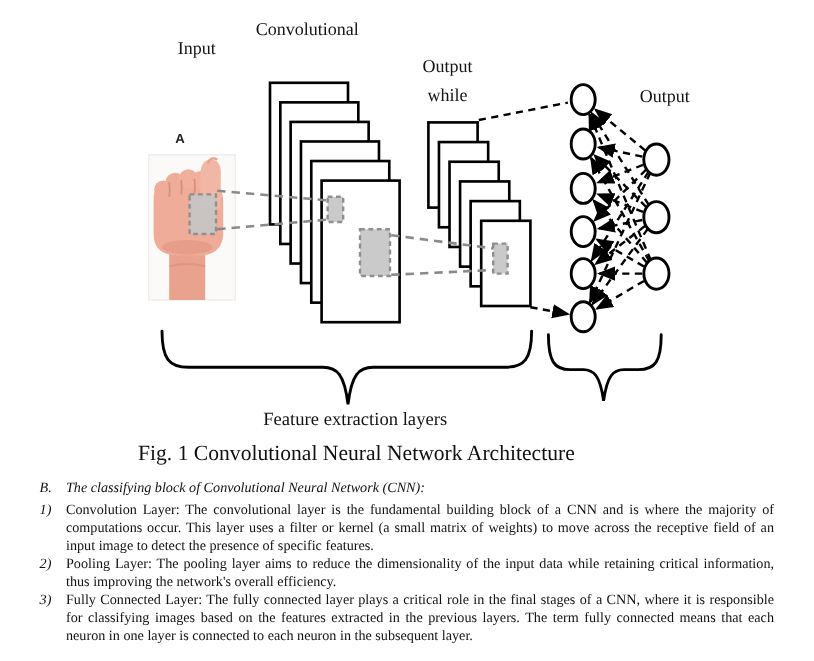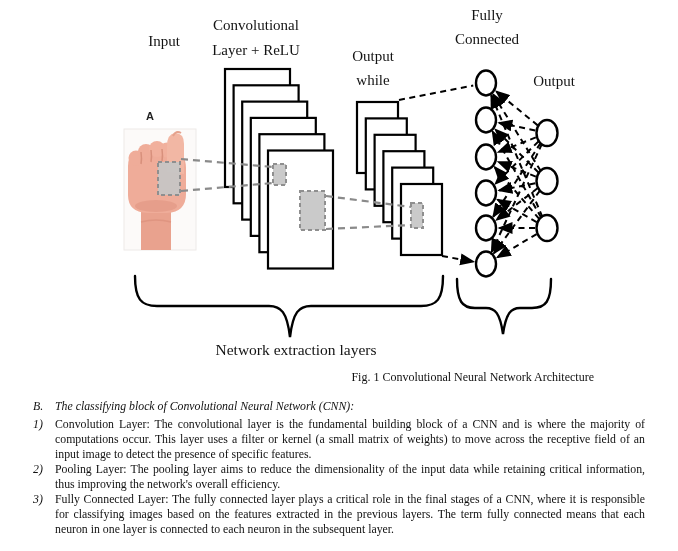--- a/index.html
+++ b/index.html
@@ -6,22 +6,22 @@
   .page{position:relative;width:678px;height:551px;background:#ffffff;overflow:hidden;
         font-family:"Liberation Serif", serif;color:#111;}
   .figure-area{position:absolute;left:0;top:0;width:678px;height:395px;}
   #diagram-svg{position:absolute;left:0;top:0;}
   .fig-label{position:absolute;transform:translateX(-50%);text-align:center;
              font-size:15px;line-height:24px;white-space:nowrap;color:#131313;}
   .fig-label .ln{display:block;}
   .hand-letter{position:absolute;left:146px;top:110px;font-family:"Liberation Sans",sans-serif;
                font-weight:bold;font-size:11px;color:#222;}
   .brace-label{position:absolute;transform:translateX(-50%);font-size:15.5px;white-space:nowrap;color:#131313;}
-  .caption{position:absolute;left:0;top:370px;width:594px;text-align:right;
-           font-size:12px;line-height:15px;color:#111;}
+  .caption{position:absolute;left:0;top:370px;width:594px;text-align:center;
+           font-size:18px;line-height:15px;color:#111;}
   .body-text{position:absolute;left:33px;top:399px;width:612px;font-size:11.8px;
              line-height:15px;color:#111;}
   .heading{display:flex;font-style:italic;margin-bottom:3px;}
   .marker{flex:none;width:22px;font-style:italic;}
   .item{display:flex;}
   .item .text{flex:1;text-align:justify;}
 </style>
 </head>
 <body>
 
@@ -104,35 +104,30 @@
         <ellipse cx="547" cy="133" rx="10.5" ry="13" fill="#fff" stroke="#000000" stroke-width="2.4"></ellipse>
         <ellipse cx="547" cy="181" rx="10.5" ry="13" fill="#fff" stroke="#000000" stroke-width="2.4"></ellipse>
         <ellipse cx="547" cy="228" rx="10.5" ry="13" fill="#fff" stroke="#000000" stroke-width="2.4"></ellipse>
       </svg>
 
     <div class="fig-label" style="left:164px;top:29px">
       <span class="ln">Input</span>
     </div>
     <div class="fig-label" style="left:256px;top:13px;line-height:25px">
       <span class="ln">Convolutional</span>
-      <span class="ln">Layer + ReLU</span>
     </div>
     <div class="fig-label" style="left:373px;top:44px">
       <span class="ln">Output</span>
       <span class="ln">while</span>
     </div>
-    <div class="fig-label" style="left:487px;top:3px">
-      <span class="ln">Fully</span>
-      <span class="ln">Connected</span>
-    </div>
     <div class="fig-label" style="left:554px;top:69px">
       <span class="ln">Output</span>
     </div>
     <div class="hand-letter">A</div>
-    <div class="brace-label" style="left:296px;top:341px">Network extraction layers</div>
+    <div class="brace-label" style="left:296px;top:341px">Feature extraction layers</div>
     <div class="caption">Fig. 1 Convolutional Neural Network Architecture</div>
   </div>
 
   <div class="body-text">
     <div class="heading">
       <span class="marker">B.</span>
       <span class="htext">The classifying block of Convolutional Neural Network (CNN):</span>
     </div>
     <div class="item">
       <span class="marker">1)</span>

